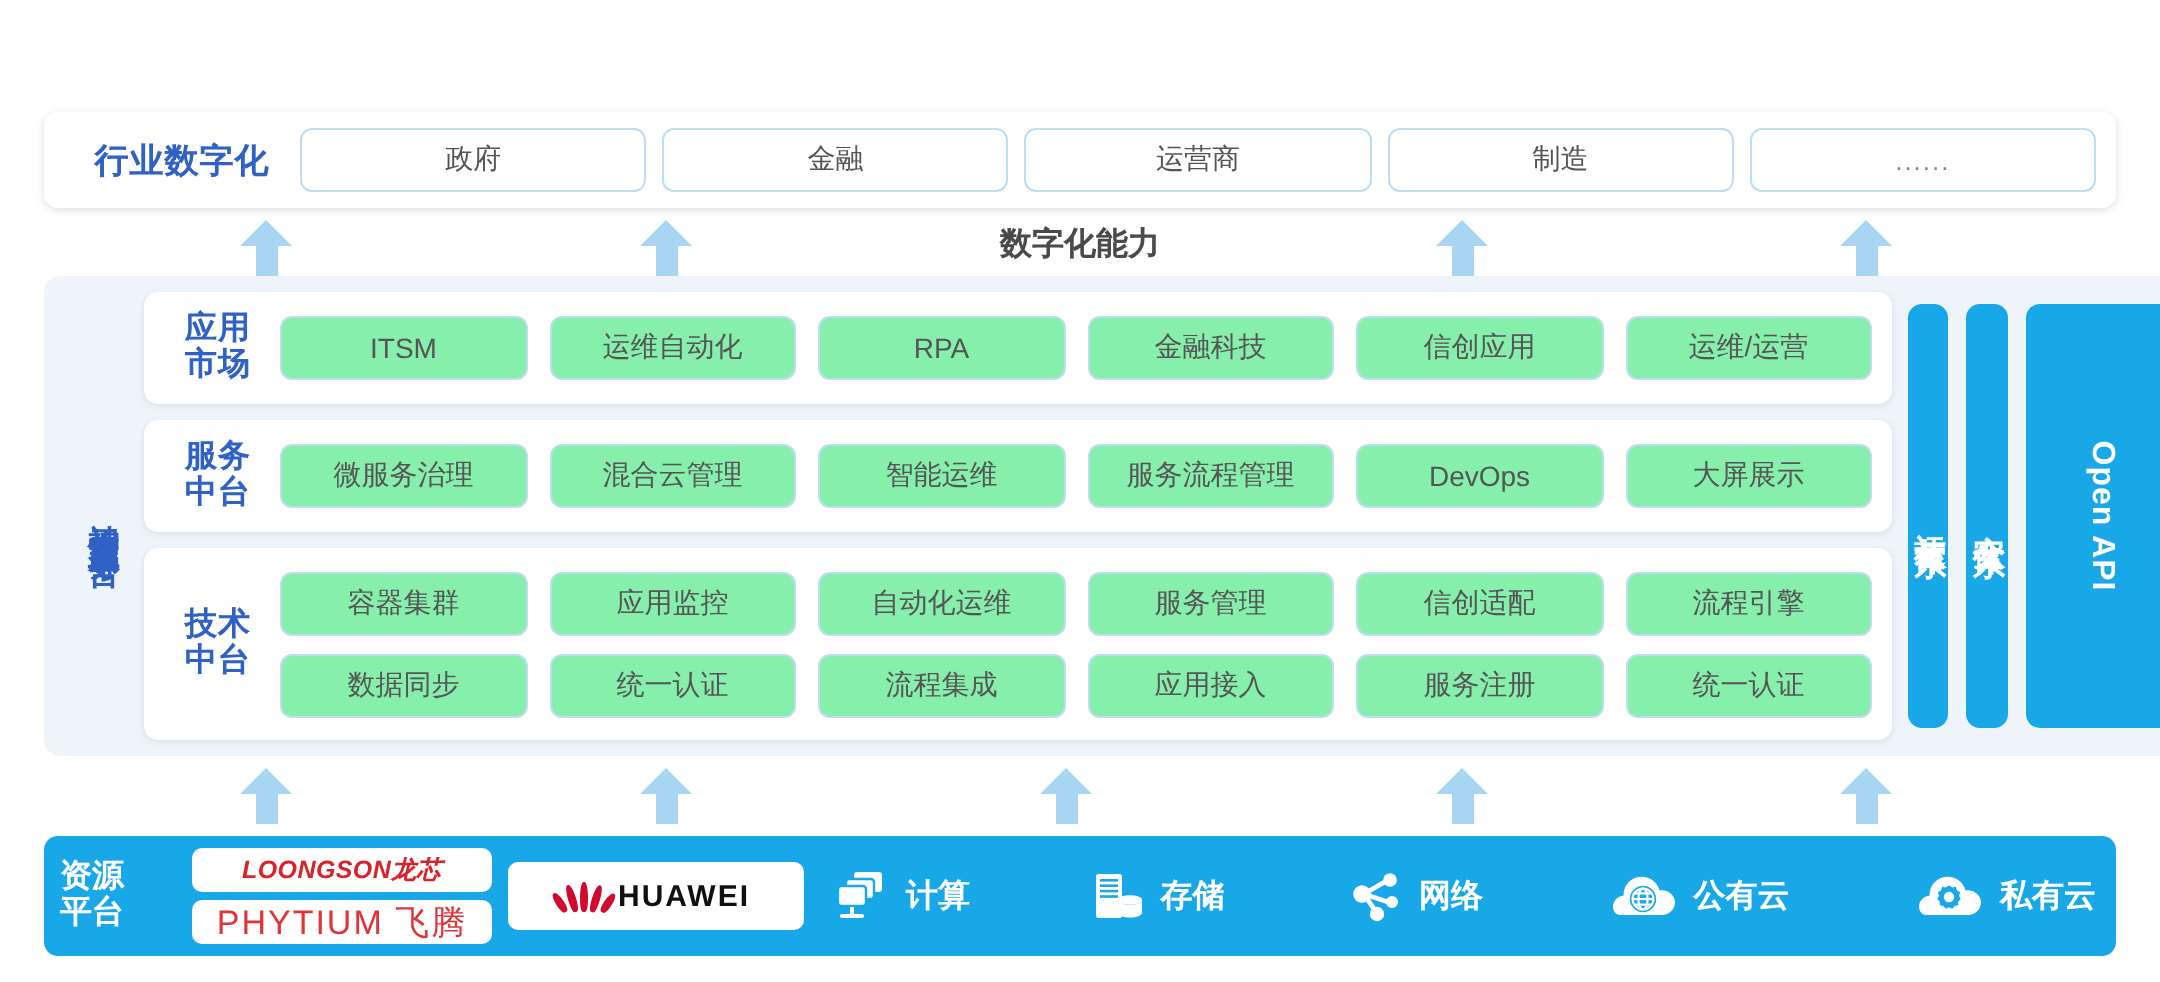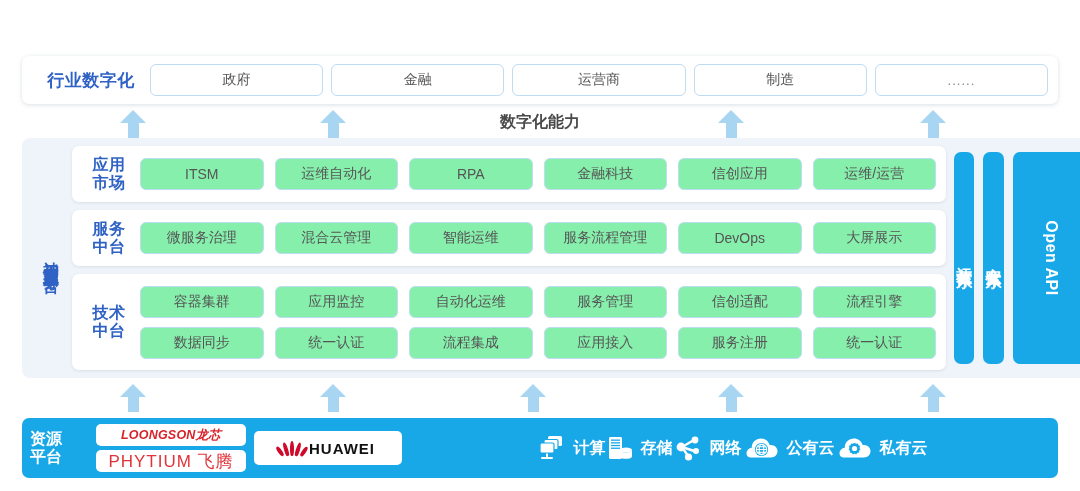--- a/index.html
+++ b/index.html
@@ -313,21 +313,21 @@
   .huawei-mark i:nth-child(1) { left: 0px;  transform: rotate(-34deg); height: 11px; }
   .huawei-mark i:nth-child(2) { left: 5px;  transform: rotate(-17deg); height: 14px; }
   .huawei-mark i:nth-child(3) { left: 9.2px;transform: rotate(0deg);   height: 15px; }
   .huawei-mark i:nth-child(4) { left: 13.4px;transform: rotate(17deg); height: 14px; }
   .huawei-mark i:nth-child(5) { left: 18.4px;transform: rotate(34deg); height: 11px; }
 
   .res-items {
     flex: 1;
     display: flex;
     align-items: center;
-    justify-content: center;
+    justify-content: space-between;
     padding-left: 14px;
   }
   .res-item {
     display: flex;
     align-items: center;
     gap: 7px;
     color: #fff;
     font-size: 16px;
     font-weight: bold;
   }

